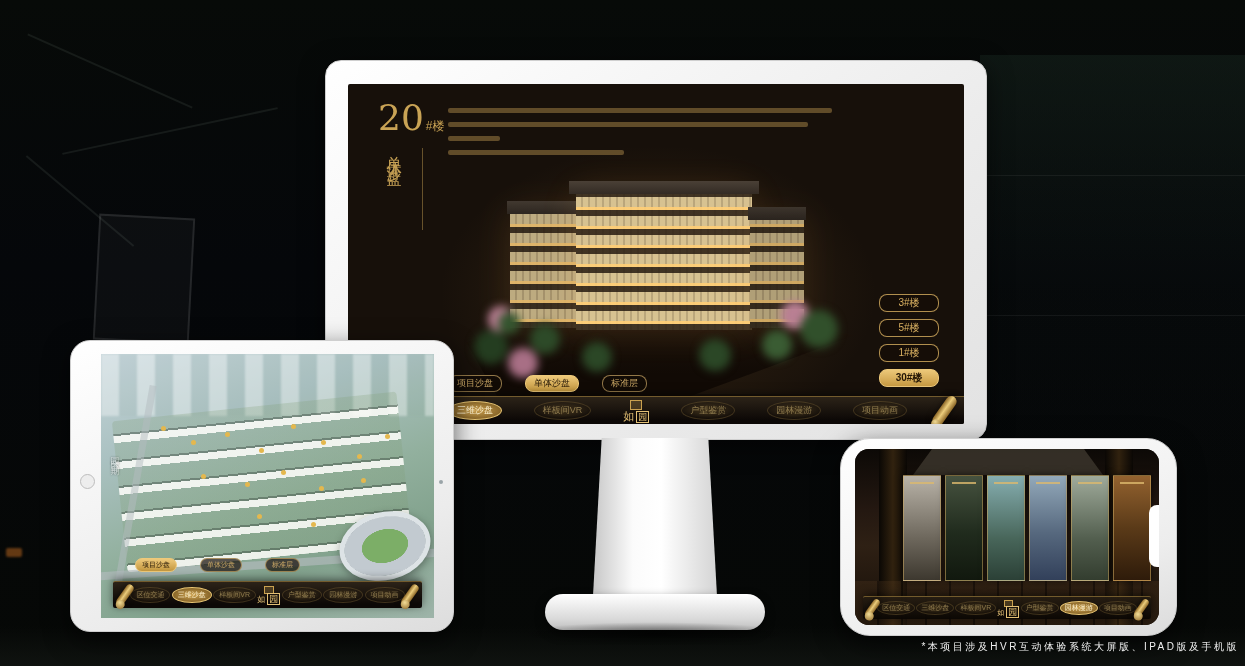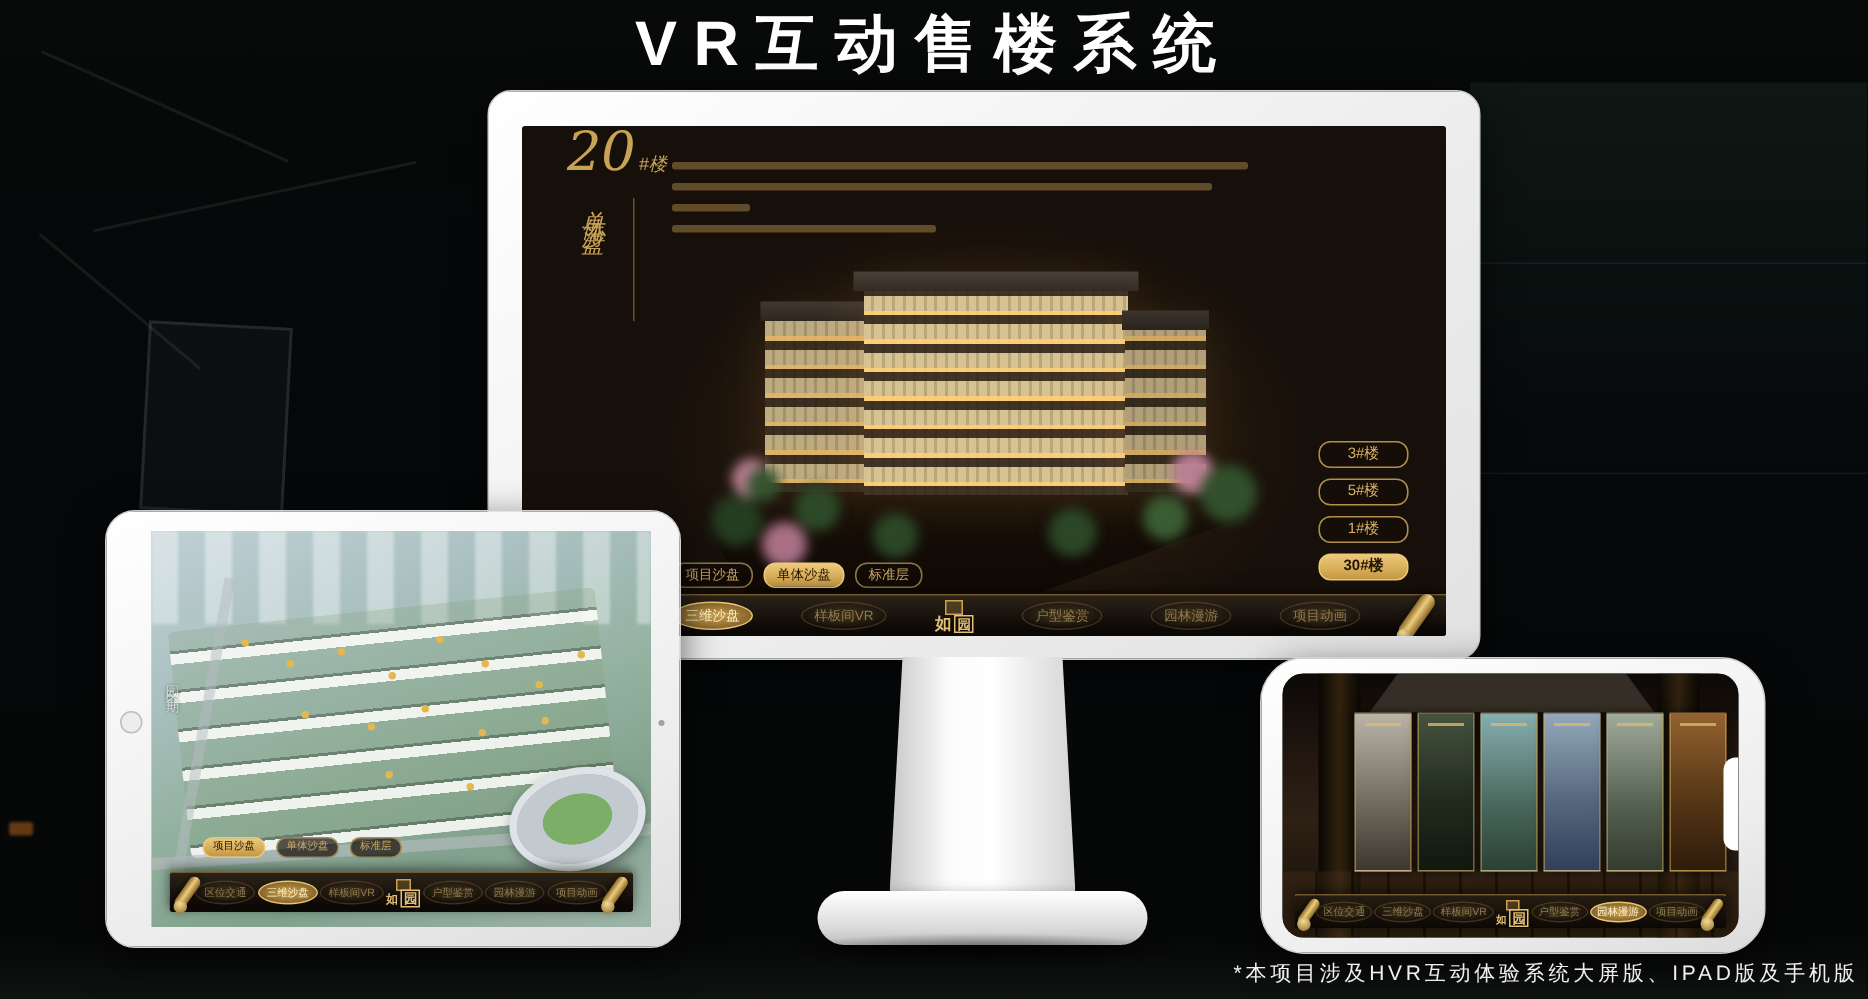--- a/index.html
+++ b/index.html
@@ -14,38 +14,38 @@
   .bg-right{position:absolute;right:0;top:55px;width:265px;height:430px;
     background:linear-gradient(180deg,rgba(28,46,38,.38),rgba(14,22,17,.18) 55%,rgba(6,9,7,0));}
   .bg-right .seam{position:absolute;left:0;right:0;height:1px;background:rgba(255,255,255,.06);}
   .bg-bottom{position:absolute;left:0;bottom:0;width:100%;height:40px;
     background:linear-gradient(0deg,rgba(25,30,26,.5),rgba(6,8,6,0));}
   .bg-speck{position:absolute;left:6px;top:548px;width:16px;height:9px;background:#b0611e;
     opacity:.55;filter:blur(1px);border-radius:2px;}
   
   .title{position:absolute;top:0;left:0;width:100%;text-align:center;color:#fff;
     font-size:42px;font-weight:700;letter-spacing:11px;line-height:58px;}
-  .footnote{position:absolute;right:6px;top:640px;color:#efefef;font-size:14px;letter-spacing:2.5px;}
+  .footnote{position:absolute;right:6px;top:640px;color:#efefef;font-size:10px;letter-spacing:2.5px;}
   
   .monitor{position:absolute;left:325px;top:60px;width:660px;height:378px;border-radius:16px;
     background:linear-gradient(145deg,#ffffff,#ececec 60%,#e2e2e2);border:1px solid #cfcfcf;
     box-shadow:0 6px 24px rgba(0,0,0,.55);}
   .screen{position:absolute;left:22px;top:23px;width:616px;height:340px;background:#17100a;
     border-radius:2px;overflow:hidden;}
   .neck{position:absolute;left:593px;top:438px;width:124px;height:158px;
     clip-path:polygon(7% 0,93% 0,100% 100%,0 100%);
     background:linear-gradient(90deg,#c7c7c7,#fbfbfb 32%,#ffffff 55%,#d4d4d4);}
   .mbase{position:absolute;left:545px;top:594px;width:220px;height:36px;border-radius:18px;
     background:linear-gradient(180deg,#ffffff,#d9d9d9 70%,#bdbdbd);box-shadow:0 4px 10px rgba(0,0,0,.5);}
   .mshadow{position:absolute;left:515px;top:622px;width:280px;height:24px;border-radius:50%;
     background:radial-gradient(ellipse,rgba(0,0,0,.55),rgba(0,0,0,0) 70%);}
   
   .scr-glow{position:absolute;left:90px;top:60px;width:440px;height:250px;
     background:radial-gradient(ellipse at 50% 60%,rgba(120,85,40,.30),rgba(23,16,10,0) 70%);}
-  .heading{position:absolute;left:30px;top:0;color:#c9a355;font-style:italic;}
+  .heading{position:absolute;left:30px;top:16px;color:#c9a355;}
   .heading .num{font-family:"DejaVu Serif","Liberation Serif",serif;font-size:36px;line-height:36px;}
   .heading .suf{font-size:12px;margin-left:2px;}
   .heading .vert{writing-mode:vertical-rl;letter-spacing:5px;font-size:15px;margin-top:8px;margin-left:6px;color:#c9a355;}
   .heading .vline{position:absolute;left:44px;top:48px;width:1px;height:82px;background:rgba(201,163,85,.45);}
   .para{position:absolute;left:100px;top:24px;width:400px;}
   .para .pl{height:5px;background:rgba(201,160,85,.42);margin-bottom:9px;border-radius:2px;filter:blur(.4px);}
   
   .platform{position:absolute;left:118px;top:200px;width:388px;height:112px;
     background:linear-gradient(180deg,#261b10,#110a05 80%);
     clip-path:polygon(0 52%,48% 0,100% 46%,58% 100%,8% 100%);}
@@ -64,36 +64,36 @@
     box-shadow:36px 16px 0 4px #2d4a28,310px 6px 0 8px #31502b,268px 22px 0 4px #3a5c33,
       -18px 24px 0 6px #243d20,88px 34px 0 4px #2b4726,206px 32px 0 5px #2b4726,
       -8px -4px 0 2px #b97f93,14px 40px 0 4px #a86f85,286px -8px 0 3px #b97f93;}
   
   .floorbtns{position:absolute;left:531px;top:210px;width:60px;}
   .fbtn{height:16px;line-height:16px;margin-bottom:7px;text-align:center;font-size:10px;
     color:#d9b061;border:1px solid rgba(217,176,97,.8);border-radius:8px;
     background:rgba(20,12,6,.65);cursor:default;}
   .fbtn.active{background:linear-gradient(180deg,#ecc879,#c79a43);color:#241605;border-color:#ecc879;font-weight:700;}
   
-  .tabs{position:absolute;display:flex;gap:7px;}
+  .tabs{position:absolute;display:flex;gap:23px;}
   .m-tabs{left:100px;bottom:32px;}
   .tab{height:15px;line-height:15px;padding:0 8px;font-size:9px;color:#caa765;
     border:1px solid rgba(202,167,101,.7);border-radius:8px;background:rgba(18,11,6,.7);}
   .tab.active{background:linear-gradient(180deg,#eec97a,#c3973f);color:#241605;border-color:#eec97a;}
   
   .navbar{position:absolute;display:flex;align-items:center;
     background:linear-gradient(180deg,#2c2318,#0c0806 85%);
     border-top:1px solid rgba(201,161,79,.55);box-shadow:0 -2px 8px rgba(0,0,0,.5);}
   .m-nav{left:0;right:0;bottom:0;height:27px;padding:0 14px;justify-content:space-between;}
   .nav-item{font-size:9px;color:#8f7b4e;padding:2px 8px;border-radius:50%;white-space:nowrap;
     background:radial-gradient(ellipse at center,rgba(74,58,30,.85),rgba(18,12,7,.15) 75%);
     border:1px solid rgba(160,130,70,.3);}
   .nav-item.active{background:radial-gradient(ellipse at center,#cda250,#7a5a22 85%);
     color:#fdf3d0;border-color:#e8c573;}
-  .nav-logo{line-height:1;font-weight:bold;}
+  .nav-logo{line-height:1;}
   .seal{width:10px;height:8px;border:1px solid #caa14f;background:rgba(201,161,79,.25);margin:0 auto 1px;}
   .logo-text{color:#e3c075;font-size:11px;white-space:nowrap;}
   .logo-text .c2{border:1px solid #e3c075;padding:0 1px;margin-left:2px;font-size:9px;}
   .scroll{position:relative;width:11px;height:34px;border-radius:6px;transform:rotate(35deg);
     background:linear-gradient(90deg,#8a6526,#eccd7c 45%,#8a6526);box-shadow:0 0 6px rgba(0,0,0,.6);}
   .scroll::after{content:"";position:absolute;left:1px;bottom:-3px;width:9px;height:9px;border-radius:50%;
     background:radial-gradient(circle at 35% 35%,#f3dc95,#8a6526);}
   .scroll.sm{width:8px;height:24px;}
   .scroll.xs{width:7px;height:20px;}
   
@@ -171,21 +171,20 @@
     <div class="ln" style="left:10px;top:160px;width:140px;height:2px;transform:rotate(40deg);"></div>
   </div>
   <div class="bg-plaque"></div>
   <div class="bg-right">
     <div class="seam" style="top:120px;"></div>
     <div class="seam" style="top:260px;"></div>
   </div>
   <div class="bg-bottom"></div>
   <div class="bg-speck"></div>
 
-  <div class="title">VR互动售楼系统</div>
 
   <div class="monitor">
     <div class="screen">
       <div class="scr-glow"></div>
 
       <div class="heading">
         <span class="num">20</span><span class="suf">#楼</span>
         <div class="vline"></div>
         <div class="vert">单体沙盘</div>
       </div>

